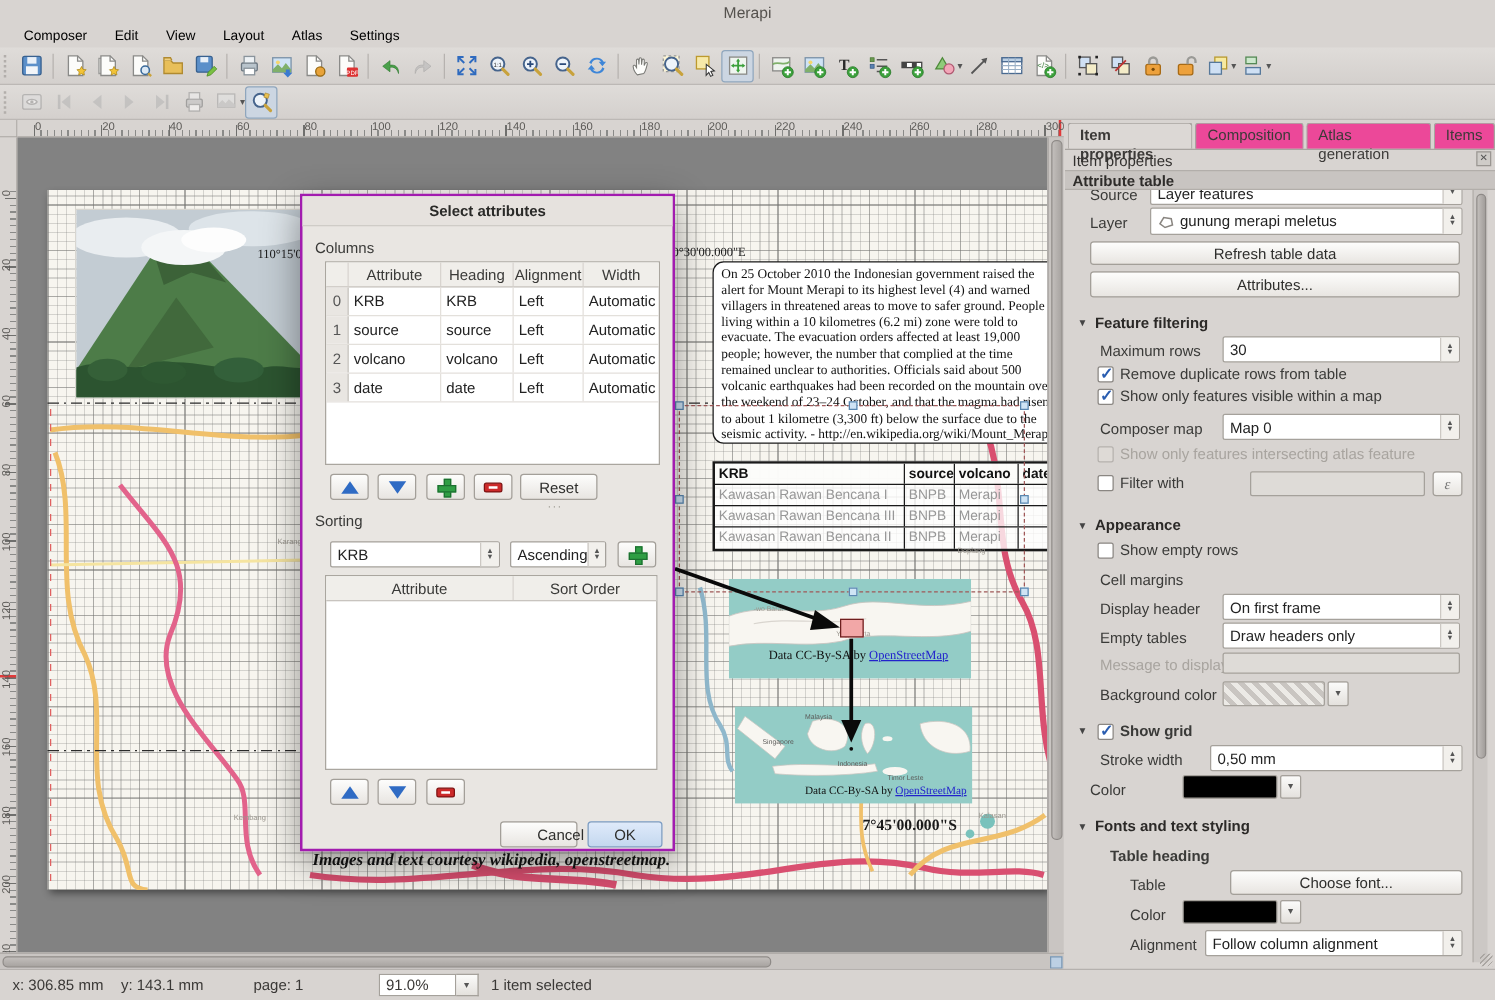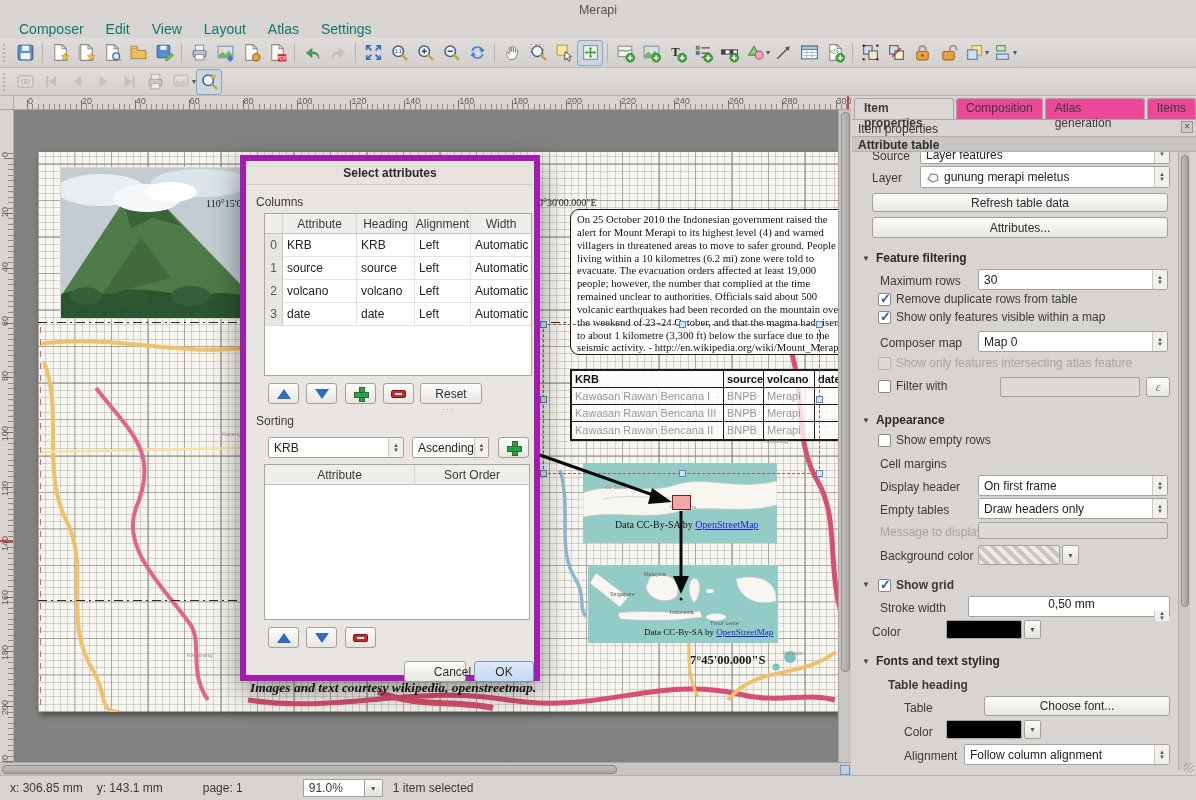--- a/index.html
+++ b/index.html
@@ -2,21 +2,21 @@
 <html><head>
 <meta charset="utf-8">
 <style>
   * { margin:0; padding:0; box-sizing:border-box; }
   html,body { width:1196px; height:800px; overflow:hidden; }
   body { font-family:"Liberation Sans", sans-serif; background:#d8d4d1; position:relative; font-size:12px; color:#2e2e2c; }
 
   
   .titlebar { position:absolute; left:0; top:0; width:1196px; height:20px; background:#d8d4d1; text-align:center; line-height:20px; color:#55524e; font-size:12.5px; }
   .menubar { position:absolute; left:0; top:20px; width:1196px; height:18px; display:flex; align-items:center; padding-left:8px; gap:0; }
-  .menu-item { padding:1px 11px; color:#0f766e; font-size:14px; }
+  .menu-item { padding:1px 11px; color:#000000; font-size:11px; }
   .toolbar { position:absolute; left:0; width:1196px; background:linear-gradient(#dfdcd9,#d4d0cd); border-bottom:1px solid #bcb8b5; display:flex; align-items:center; }
   #tb1 { top:38px; height:30px; }
   #tb2 { top:68px; height:28px; }
   .tb-handle { width:6px; height:18px; margin:0 3px; border-left:2px dotted #b2aeab; }
   .tbtn { width:26px; height:26px; display:flex; align-items:center; justify-content:center; border:1px solid transparent; border-radius:3px; }
   .tbtn svg { width:21px; height:21px; }
   .tbtn.disabled { filter:grayscale(1); opacity:.55; }
   .tbtn.active { background:#ccd6e2; border-color:#8fa6bd; }
   .tb-sep { width:1px; height:20px; background:#b6b2af; margin:0 4px; }
   .dd-arrow { font-size:8px; color:#555; margin-left:-2px; }
@@ -82,21 +82,21 @@
   .credit { position:absolute; left:236px; top:570px; font-family:"Liberation Serif", serif; font-style:italic; font-weight:bold; font-size:13.5px; color:#141414; white-space:nowrap; }
 
   
   .hscroll { position:absolute; left:0; top:762px; width:851px; height:13px; background:#c9c5c2; border-top:1px solid #a8a4a1; }
   .hscroll .hnd { position:absolute; left:2px; top:2px; width:615px; height:9px; background:linear-gradient(#c2bebb,#a8a4a1); border:1px solid #8e8a87; border-radius:4px; }
   .scroll-corner { position:absolute; right:1px; top:2px; width:10px; height:10px; background:#bcd0e4; border:1px solid #7a96b2; }
   .vscroll { position:absolute; left:838px; top:110px; width:13px; height:652px; background:#c9c5c2; border-left:1px solid #a8a4a1; }
   .vscroll .hnd { position:absolute; left:2px; top:2px; width:9px; height:560px; background:linear-gradient(90deg,#c2bebb,#a8a4a1); border:1px solid #8e8a87; border-radius:4px; }
 
   
-  .dialog { position:absolute; left:240px; top:155px; width:300px; height:526px; background:#e9e6e2; border:6px solid #a21caf; box-shadow:0 10px 28px rgba(0,0,0,.42); z-index:50; }
+  .dialog { position:absolute; left:240px; top:155px; width:300px; height:526px; background:#e9e6e2; border:2px solid #a21caf; box-shadow:0 10px 28px rgba(0,0,0,.42); z-index:50; }
   .dlg-title { height:24px; line-height:24px; text-align:center; font-weight:bold; color:#2a2a28; background:#e6e2de; border-bottom:1px solid #cfccc7; }
   .dlg-label { position:absolute; color:#3a3a38; font-size:12px; }
   .dlg-table { position:absolute; background:#fff; border:1px solid #aaa69f; }
   .dt-hdr { display:flex; height:20px; background:#f0eeea; border-bottom:1px solid #c8c4bf; font-size:12px; color:#3a3a38; }
   .dt-hc { border-right:1px solid #d8d4cf; display:flex; align-items:center; justify-content:center; }
   .dt-row { display:flex; height:23px; border-bottom:1px solid #e3e0db; font-size:12px; color:#222; }
   .dt-num { width:18px; background:#e9e6e2; border-right:1px solid #c8c4bf; color:#555; display:flex; align-items:center; justify-content:center; }
   .dt-c { padding:3px 4px; border-right:1px solid #e3e0db; display:flex; align-items:center; }
   .btn { background:linear-gradient(#fdfdfc,#e8e5e1); border:1px solid #a39f99; border-radius:3px; font-size:12px; color:#2e2e2c; display:flex; align-items:center; justify-content:center; }
   .icon-btn { position:absolute; width:31px; height:21px; }
@@ -854,21 +854,21 @@
     <span class="plabel" style="left:28px;top:397px;">Background color</span>
     <div class="swatch checker" style="left:126px;top:393px;width:82px;height:20px;"></div>
     <div class="ddbtn" style="left:210px;top:393px;width:17px;height:20px;">▼</div>
 
     <div class="hdr-row" style="left:10px;top:428px;">
         <span class="tri">▼</span>
       </div>
     <div class="cb checked" style="left:26px;top:427px;"></div>
     <span class="cblabel" style="left:44px;top:426px;font-weight:bold;">Show grid</span>
     <span class="plabel" style="left:28px;top:449px;">Stroke width</span>
-    <div class="pfield" style="left:116px;top:444px;width:202px;height:21px;flex-direction:column;">
+    <div class="pfield" style="left:116px;top:444px;width:202px;height:21px;">
         <span>0,50 mm</span>
         <span class="spin">
           <span>▲</span>
           <span>▼</span>
         </span>
       </div>
     <span class="plabel" style="left:20px;top:473px;">Color</span>
     <div class="swatch black" style="left:94px;top:468px;width:76px;height:19px;"></div>
     <div class="ddbtn" style="left:172px;top:468px;width:17px;height:19px;">▼</div>
 

